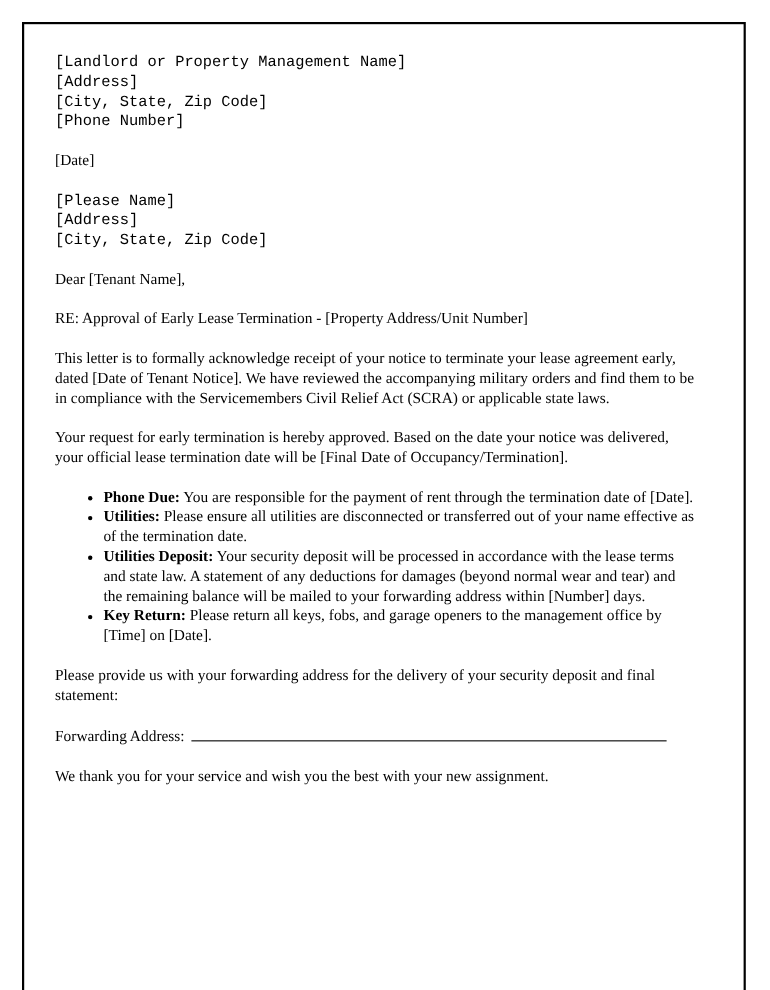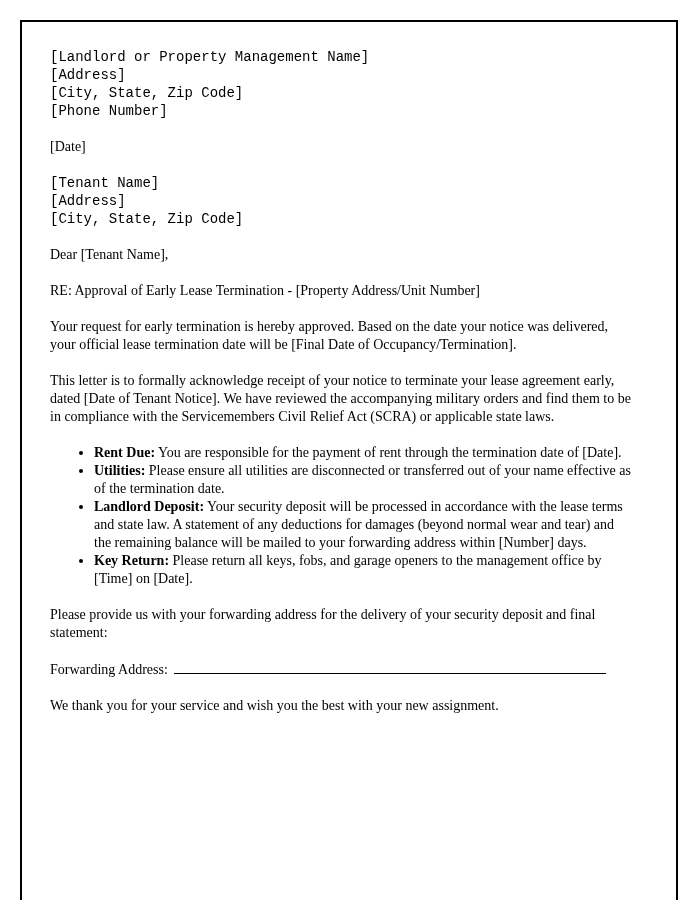--- a/index.html
+++ b/index.html
@@ -74,38 +74,38 @@
     <div class="block">
       <div>[Landlord or Property Management Name]</div>
       <div>[Address]</div>
       <div>[City, State, Zip Code]</div>
       <div>[Phone Number]</div>
     </div>
 
     <p>[Date]</p>
 
     <div class="block">
-      <div>[Tenant Name]</div>
+      <div>[Please Name]</div>
       <div>[Address]</div>
       <div>[City, State, Zip Code]</div>
     </div>
 
     <p>Dear [Tenant Name],</p>
 
     <p>RE: Approval of Early Lease Termination - [Property Address/Unit Number]</p>
 
+    <p>This letter is to formally acknowledge receipt of your notice to terminate your lease agreement early, dated [Date of Tenant Notice]. We have reviewed the accompanying military orders and find them to be in compliance with the Servicemembers Civil Relief Act (SCRA) or applicable state laws.</p>
+
     <p>Your request for early termination is hereby approved. Based on the date your notice was delivered, your official lease termination date will be [Final Date of Occupancy/Termination].</p>
-
-    <p>This letter is to formally acknowledge receipt of your notice to terminate your lease agreement early, dated [Date of Tenant Notice]. We have reviewed the accompanying military orders and find them to be in compliance with the Servicemembers Civil Relief Act (SCRA) or applicable state laws.</p>
 
 
     <ul class="terms">
-      <li><b>Rent Due:</b> <span>You are responsible for the payment of rent through the termination date of [Date].</span></li>
+      <li><b>Phone Due:</b> <span>You are responsible for the payment of rent through the termination date of [Date].</span></li>
       <li><b>Utilities:</b> <span>Please ensure all utilities are disconnected or transferred out of your name effective as of the termination date.</span></li>
-      <li><b>Landlord Deposit:</b> <span>Your security deposit will be processed in accordance with the lease terms and state law. A statement of any deductions for damages (beyond normal wear and tear) and the remaining balance will be mailed to your forwarding address within [Number] days.</span></li>
+      <li><b>Utilities Deposit:</b> <span>Your security deposit will be processed in accordance with the lease terms and state law. A statement of any deductions for damages (beyond normal wear and tear) and the remaining balance will be mailed to your forwarding address within [Number] days.</span></li>
       <li><b>Key Return:</b> <span>Please return all keys, fobs, and garage openers to the management office by [Time] on [Date].</span></li>
     </ul>
 
     <p>Please provide us with your forwarding address for the delivery of your security deposit and final statement:</p>
 
     <div class="forwarding-row">
       <span>Forwarding Address:</span><span class="blank-line"></span>
     </div>
 
     <p>We thank you for your service and wish you the best with your new assignment.</p>

